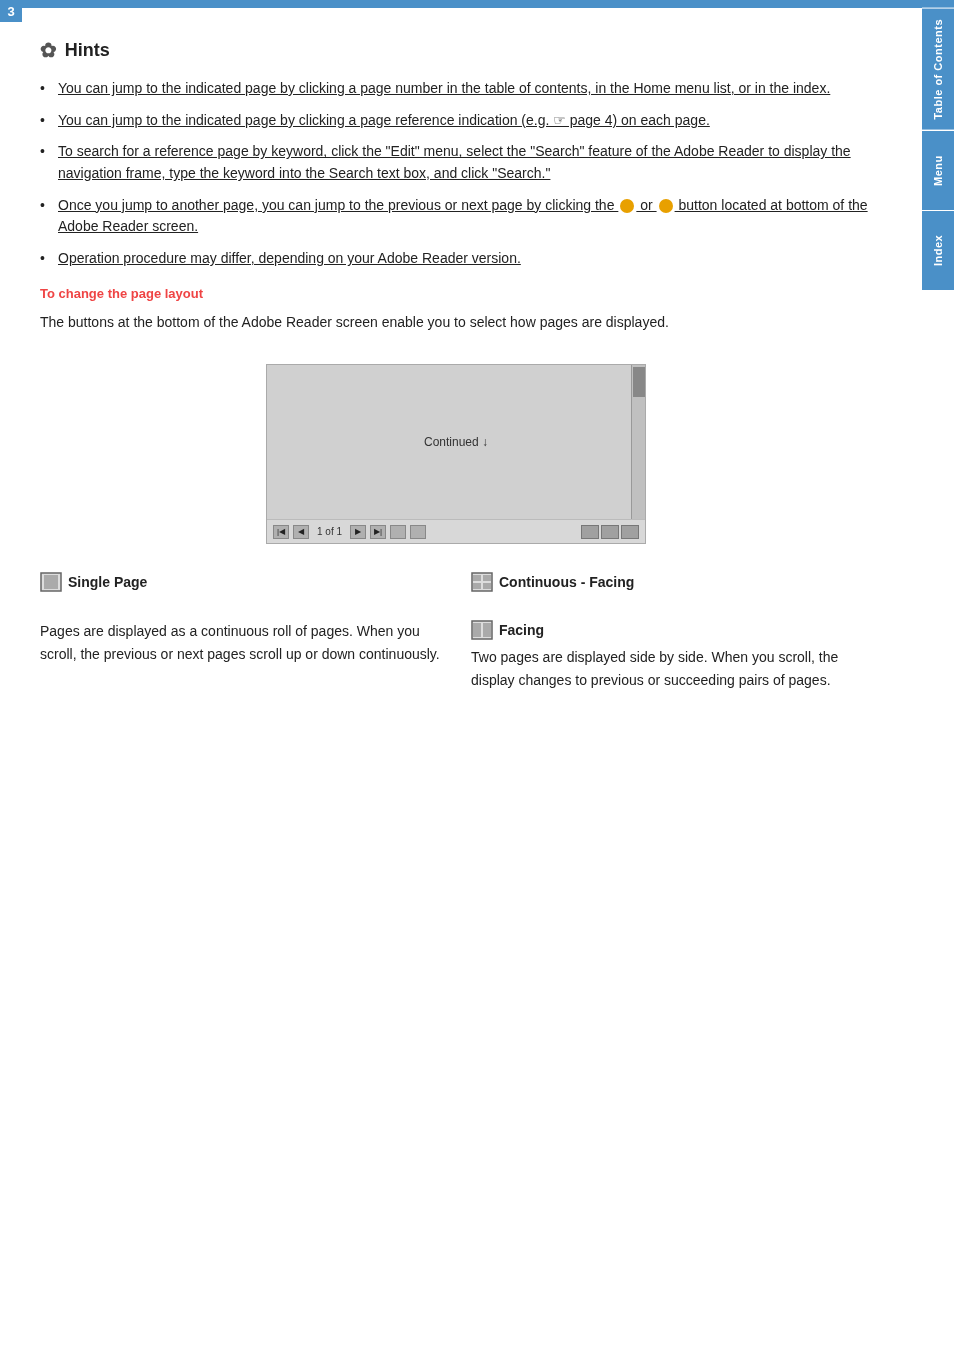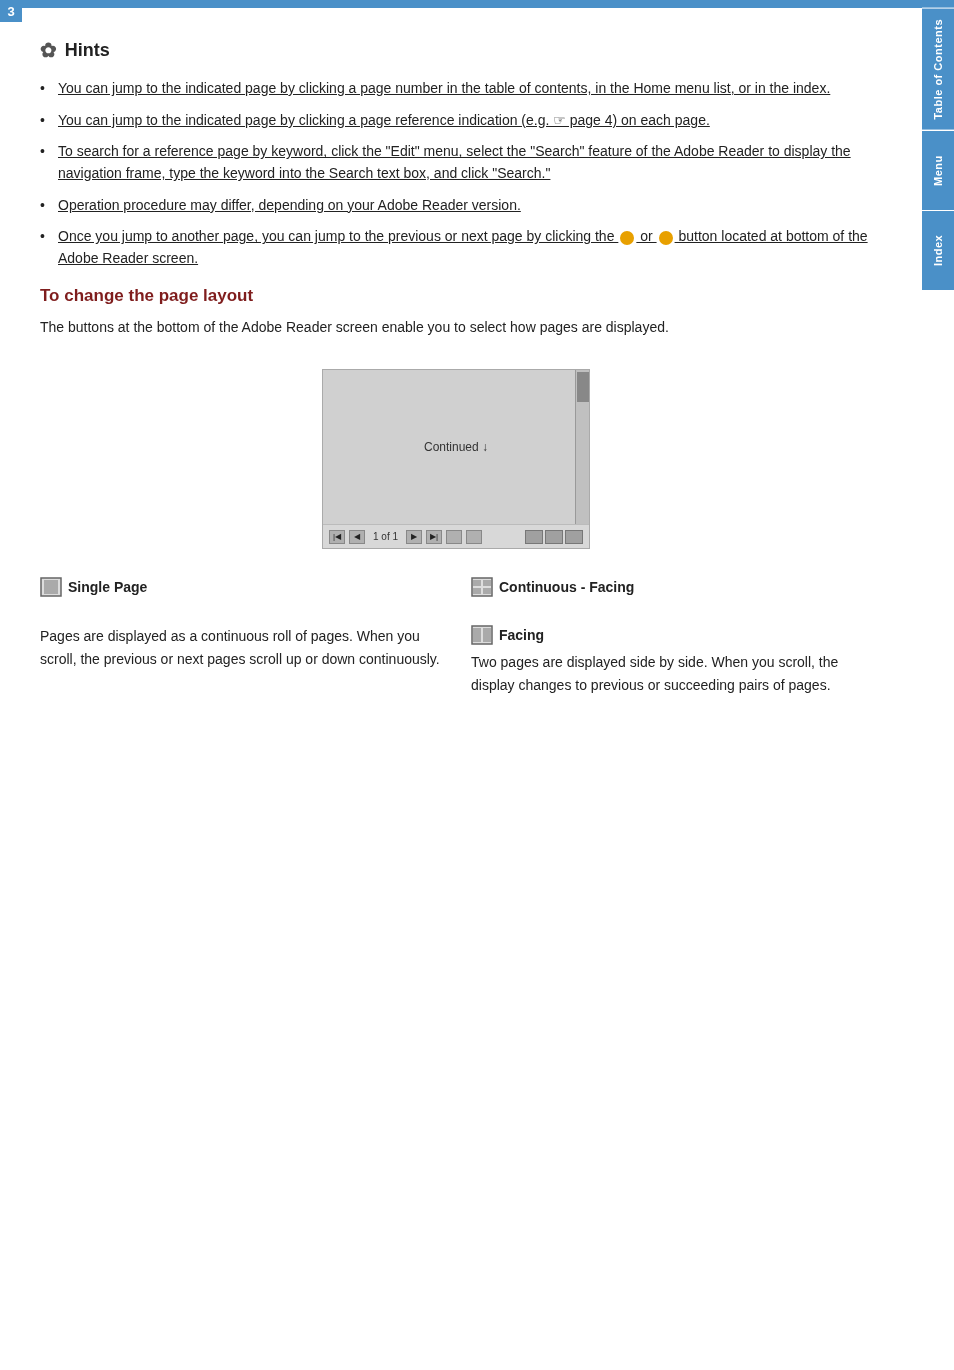--- a/index.html
+++ b/index.html
@@ -121,36 +121,36 @@
       height: 14px;
       border-radius: 50%;
       vertical-align: middle;
       margin: 0 2px;
     }
     .circle-back { background: #e8a000; }
     .circle-forward { background: #e8a000; }
 
     
     .section-heading {
-      font-size: 17px;
+      font-size: 13px;
       font-weight: bold;
-      color: #7f1d1d;
+      color: #ef4444;
       margin-bottom: 10px;
     }
 
     .section-desc {
       font-size: 14px;
       line-height: 1.6;
       margin-bottom: 31px;
     }
 
     
     .reader-screenshot {
       border: 1px solid #aaa;
-      width: 268px;
+      width: 380px;
       height: 180px;
       margin: 0 auto 28px auto;
       background: #e8e8e8;
       position: relative;
       display: flex;
       flex-direction: column;
     }
     .reader-content {
       flex: 1;
       background: #d0d0d0;
@@ -267,22 +267,22 @@
 
   <div class="hints-title">
     <span class="hints-icon">✿</span>
     <strong>Hints</strong>
   </div>
 
   <ul class="hints-list">
     <li>You can jump to the indicated page by clicking a page number in the table of contents, in the Home menu list, or in the index.</li>
     <li>You can jump to the indicated page by clicking a page reference indication (e.g. ☞ page 4) on each page.</li>
     <li>To search for a reference page by keyword, click the "Edit" menu, select the "Search" feature of the Adobe Reader to display the navigation frame, type the keyword into the Search text box, and click "Search."</li>
+    <li>Once you jump to another page, you can jump to the previous or next page by clicking the <span class="circle-icon circle-back"></span> or <span class="circle-icon circle-forward"></span> button located at bottom of the Adobe Reader screen.</li>
     <li>Operation procedure may differ, depending on your Adobe Reader version.</li>
-    <li>Once you jump to another page, you can jump to the previous or next page by clicking the <span class="circle-icon circle-back"></span> or <span class="circle-icon circle-forward"></span> button located at bottom of the Adobe Reader screen.</li>
   </ul>
 
   <div class="section-heading">To change the page layout</div>
 
   <div class="section-desc">The buttons at the bottom of the Adobe Reader screen enable you to select how pages are displayed.</div>
 
   <div class="reader-screenshot">
     <div class="reader-content">
       <span class="continued-text">Continued ↓</span>
       <div class="reader-scroll">

